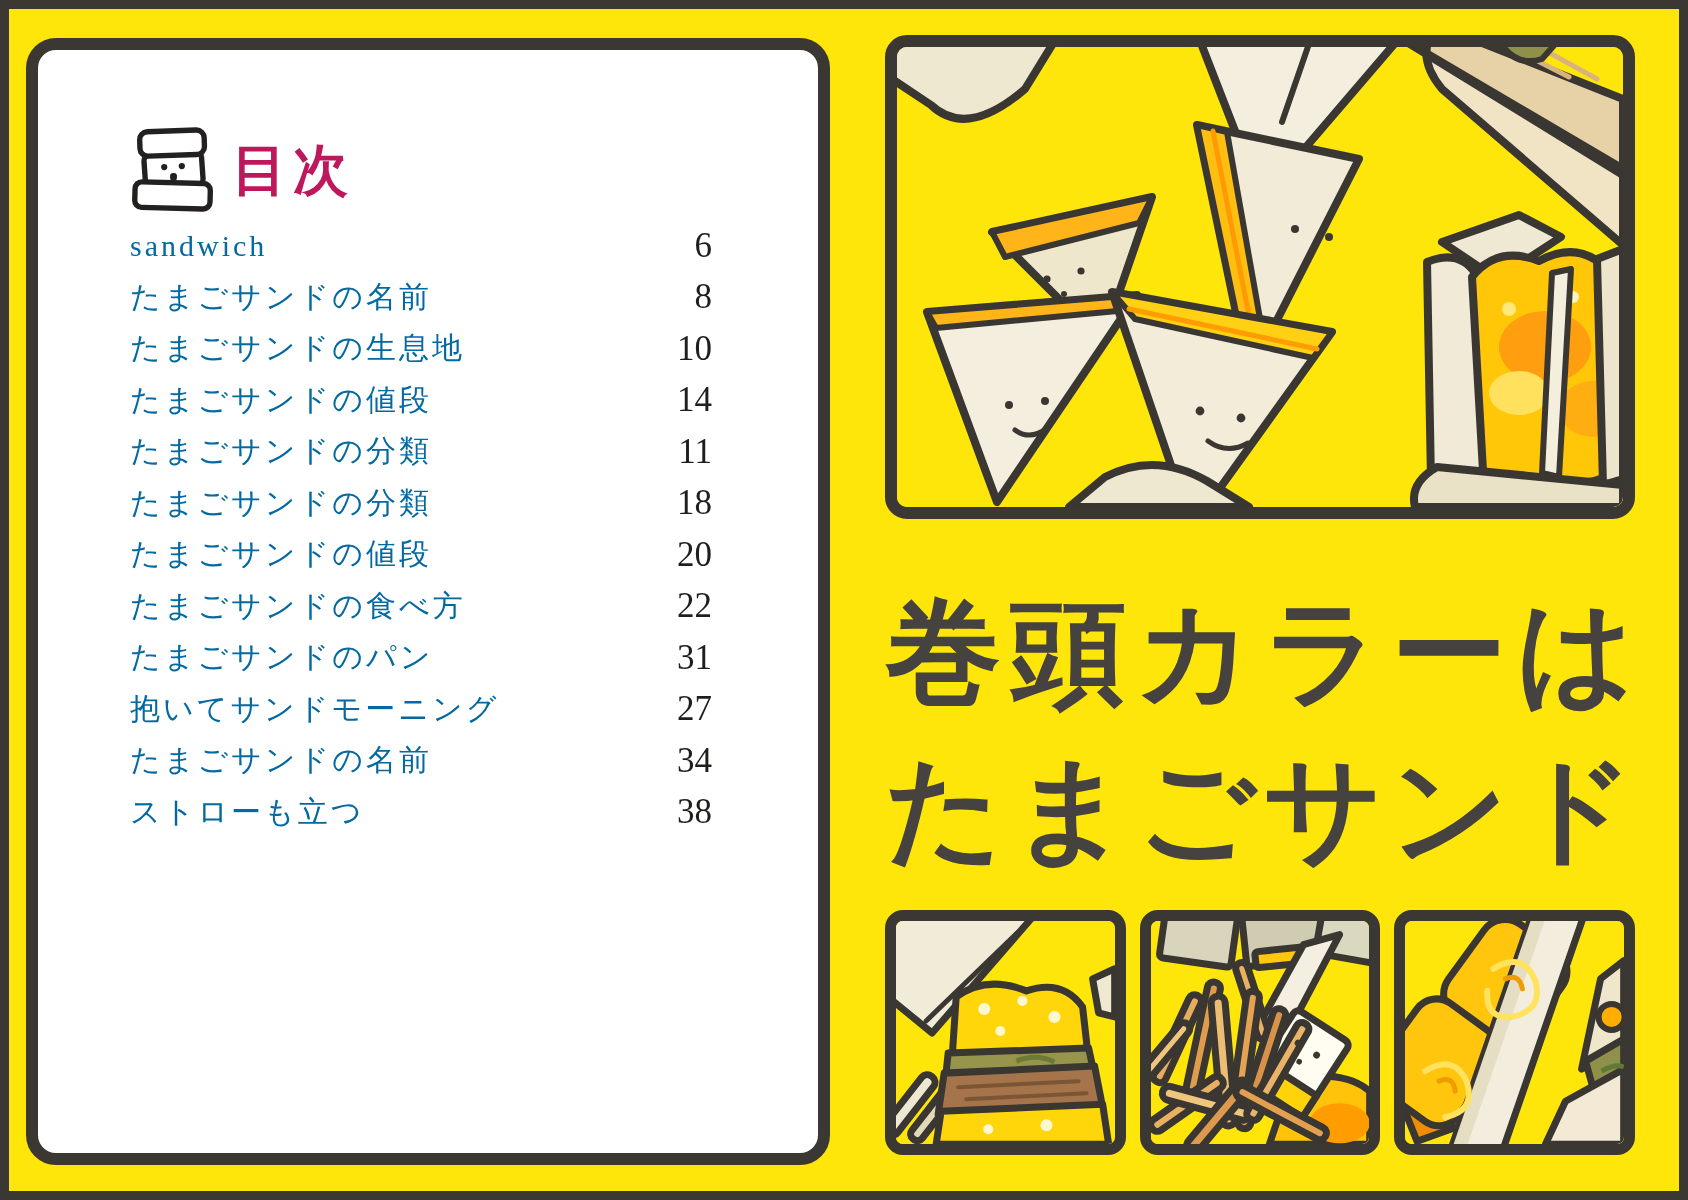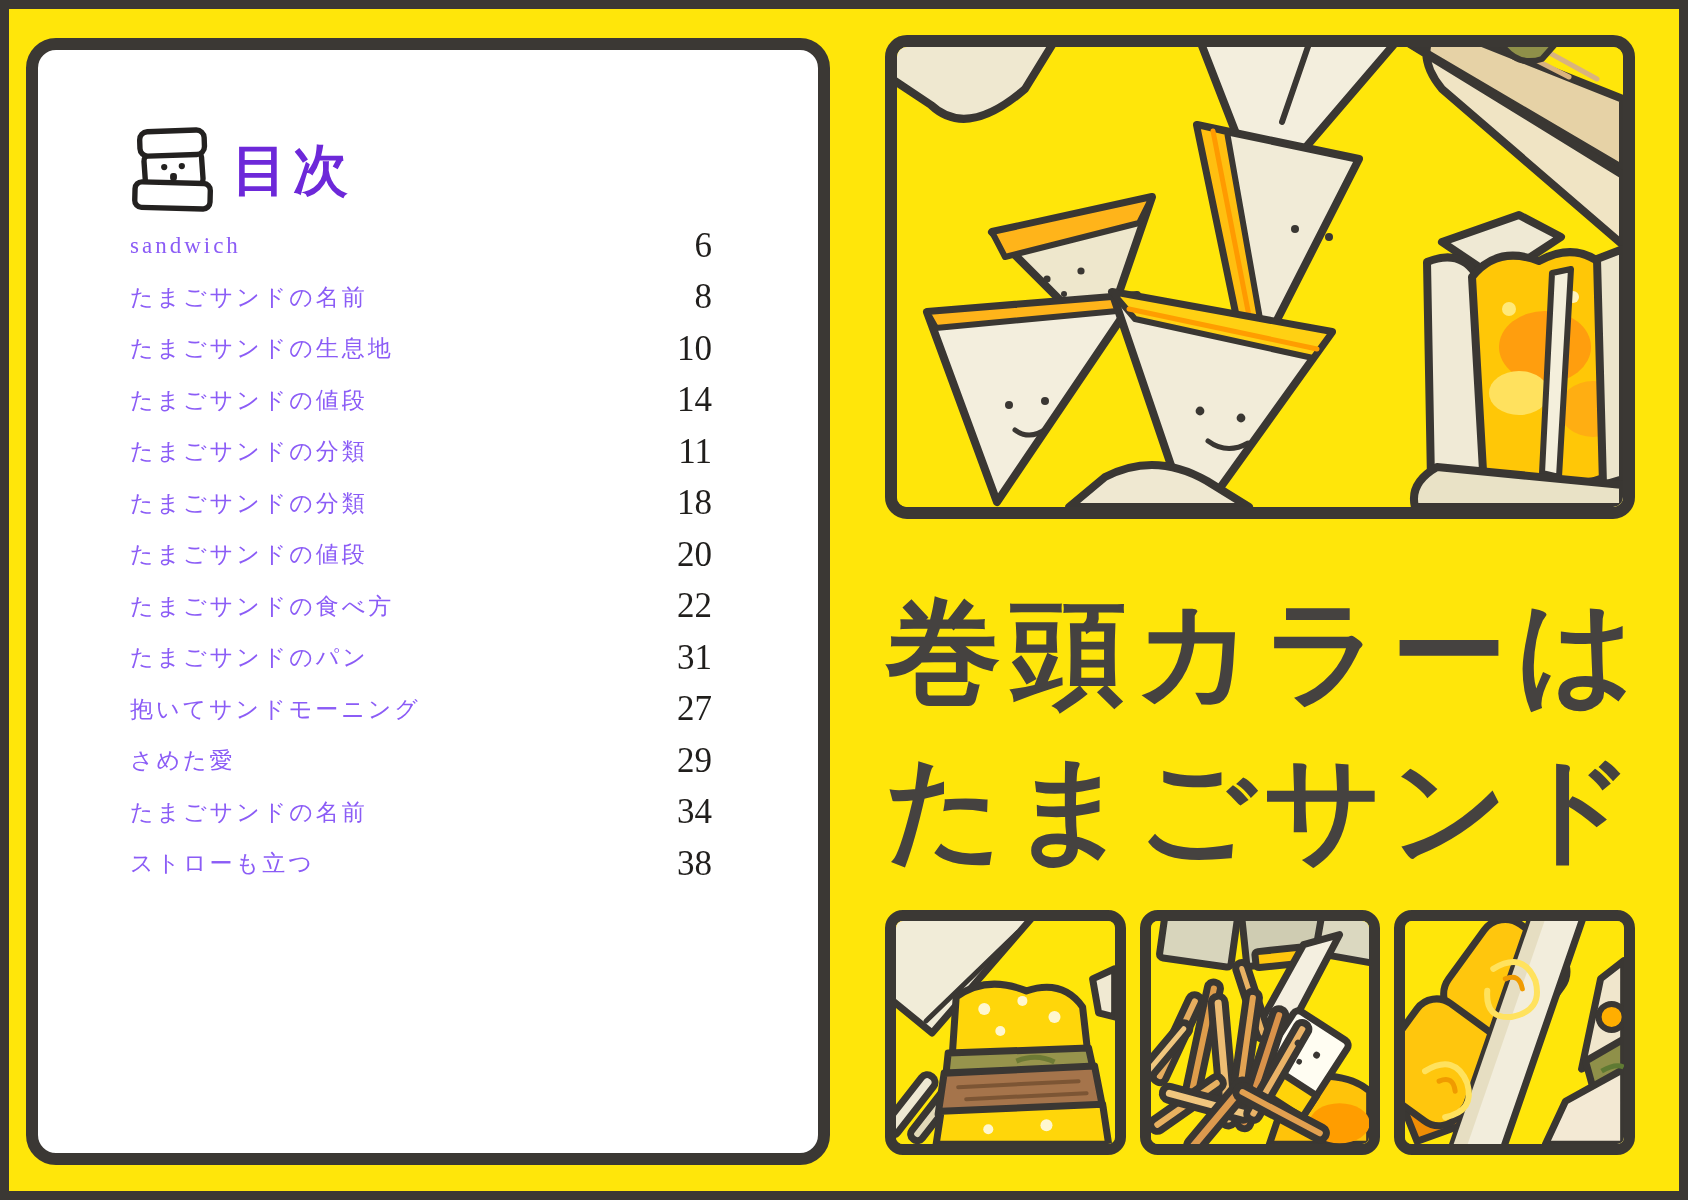--- a/index.html
+++ b/index.html
@@ -20,33 +20,33 @@
     background:#ffffff;
     border:12px solid #3b3834;
     border-radius:30px;
   }
   .toc-head{
     margin:76px 0 0 92px;
     display:flex;align-items:center;gap:14px;
   }
   .toc-head svg{display:block;}
   .toc-title{
-    font-size:55px;font-weight:700;color:#6d28d9;
+    font-size:55px;font-weight:700;color:#be185d;
     letter-spacing:6px;line-height:1;
   }
   .toc-list{
     margin:6px 0 0 0;padding:0 106px 0 92px;
     list-style:none;
   }
   .toc-row{
     height:51.5px;
     display:flex;justify-content:space-between;align-items:center;
   }
   .toc-row .t{
-    font-size:23px;color:#8b5cf6;letter-spacing:3px;
+    font-size:30px;color:#0369a1;letter-spacing:3px;
     white-space:nowrap;
   }
   .toc-row .p{
     font-size:35px;color:#201e1c;
   }
   
   .right-panel{
     position:absolute;left:876px;top:26px;width:750px;height:1120px;
   }
   .hero{
@@ -131,24 +131,20 @@
           <span class="t">たまごサンドの食べ方</span>
           <span class="p">22</span>
         </li>
       <li class="toc-row">
           <span class="t">たまごサンドのパン</span>
           <span class="p">31</span>
         </li>
       <li class="toc-row">
           <span class="t">抱いてサンドモーニング</span>
           <span class="p">27</span>
-        </li>
-      <li class="toc-row">
-          <span class="t">さめた愛</span>
-          <span class="p">29</span>
         </li>
       <li class="toc-row">
           <span class="t">たまごサンドの名前</span>
           <span class="p">34</span>
         </li>
       <li class="toc-row">
           <span class="t">ストローも立つ</span>
           <span class="p">38</span>
         </li>
     </ul>

